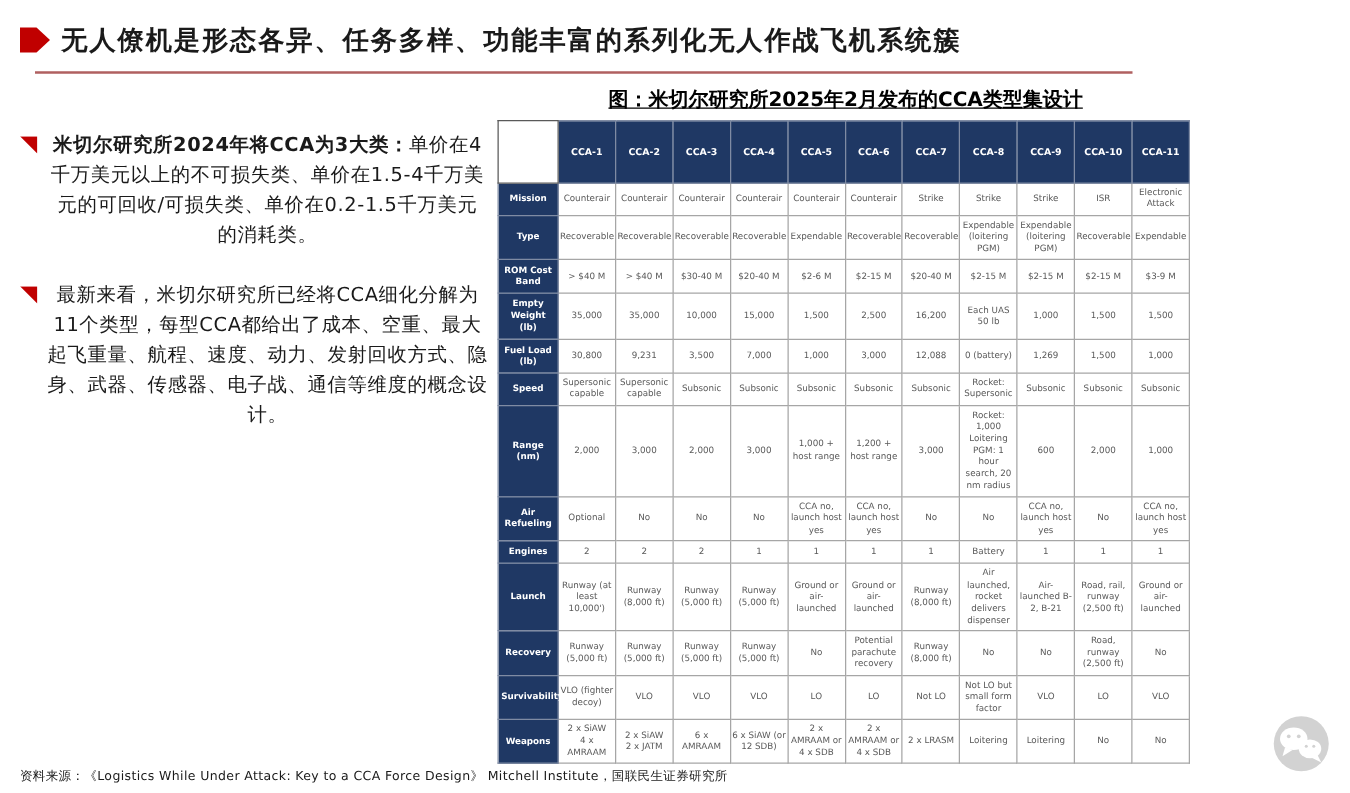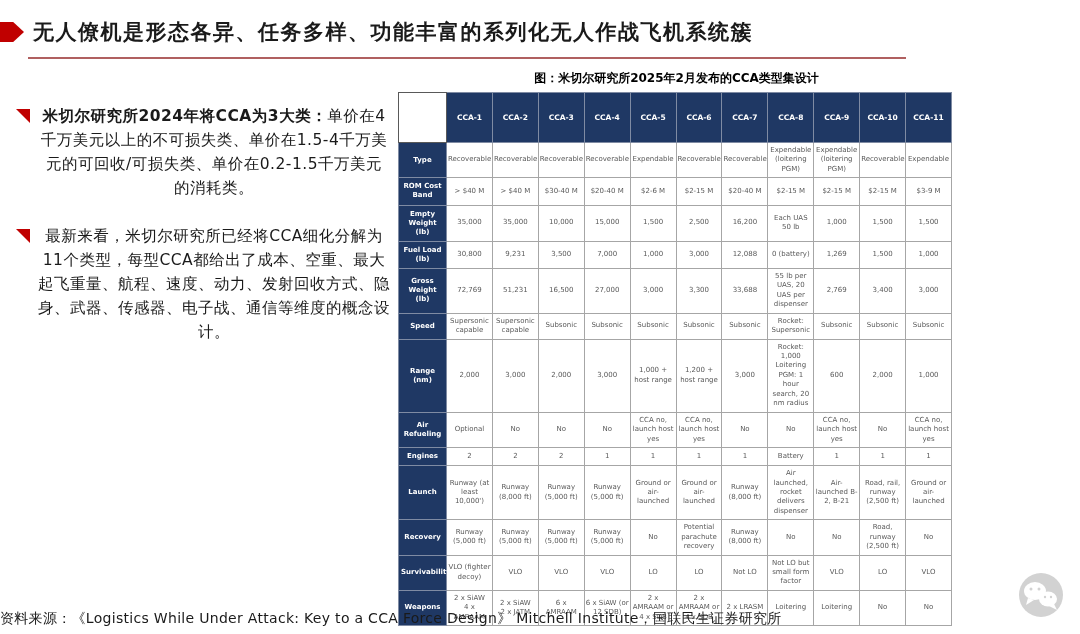--- a/index.html
+++ b/index.html
@@ -1,46 +1,46 @@
 <!DOCTYPE html>
 <html><head>
 <meta charset="utf-8">
 <style>
   html,body{margin:0;padding:0;}
   body{
     width:1080px;height:634px;position:relative;background:#ffffff;
     font-family:"DejaVu Sans","Liberation Sans",sans-serif;color:#1a1a1a;overflow:hidden;
   }
   
-  .title-row{position:absolute;left:0;top:18px;display:flex;align-items:center;gap:9px;}
+  .title-row{position:absolute;left:16px;top:18px;display:flex;align-items:center;gap:9px;}
   .title-marker{width:24px;height:24px;background:#c00000;
     clip-path:polygon(0 8%,55% 8%,100% 50%,55% 92%,0 92%);}
   .page-title{font-size:21px;font-weight:bold;letter-spacing:1.5px;}
   .title-underline{position:absolute;left:28px;top:57px;width:878px;height:2px;background:#b06060;}
   
   .left-panel{position:absolute;left:16px;top:104px;width:374px;}
   .bullet{display:flex;margin-bottom:24px;text-align:center;}
   .bullet-marker{flex:0 0 14px;width:14px;height:14px;background:#c00000;
     clip-path:polygon(0 0,100% 0,100% 100%);margin-right:8px;margin-top:5px;}
   .bullet-text{font-size:15.5px;line-height:1.55;letter-spacing:0.5px;}
   .bullet-text b{font-weight:bold;}
   
   .table-wrap{position:absolute;left:398px;top:70px;width:557px;}
-  .table-caption{text-align:center;font-weight:bold;font-size:12px;margin:0 0 5px 0;color:#000;}
+  .table-caption{text-align:center;font-weight:bold;font-size:16px;margin:0 0 5px 0;color:#000;text-decoration:underline;}
   table{width:554px;border-collapse:collapse;table-layout:fixed;}
   col.label-col{width:48px;}
   thead th{background:#1f3864;color:#ffffff;font-size:7.5px;font-weight:bold;
     padding:20px 1px;border:1px solid #7f8ba3;}
   thead th.corner{background:#ffffff;border:1px solid #595959;}
   tbody th.rowlabel{background:#1f3864;color:#ffffff;font-size:7px;font-weight:bold;
     padding:4px 2px;border:1px solid #7f8ba3;line-height:1.3;}
   tbody td{border:1px solid #a6a6a6;color:#595959;font-size:7px;padding:3px 1px;
     text-align:center;line-height:1.35;white-space:pre-line;background:#ffffff;}
   
-  .source-line{position:absolute;left:0;bottom:6px;font-size:14px;color:#1a1a1a;letter-spacing:0.3px;}
+  .source-line{position:absolute;left:16px;bottom:6px;font-size:10px;color:#1a1a1a;letter-spacing:0.3px;}
   
   .watermark{position:absolute;right:16px;bottom:16px;display:flex;align-items:center;gap:12px;
     z-index:5;pointer-events:none;}
   .watermark-text{font-size:30px;color:#c9c9c9;letter-spacing:2px;}
 </style>
 </head>
 <body>
 
 <div class="title-row">
   <div class="title-marker"></div>
@@ -76,20 +76,34 @@
           <th>CCA-6</th>
           <th>CCA-7</th>
           <th>CCA-8</th>
           <th>CCA-9</th>
           <th>CCA-10</th>
           <th>CCA-11</th>
         </tr>
     </thead>
     <tbody>
         <tr>
+          <th class="rowlabel">Mission</th>
+          <td>Counterair</td>
+          <td>Counterair</td>
+          <td>Counterair</td>
+          <td>Counterair</td>
+          <td>Counterair</td>
+          <td>Counterair</td>
+          <td>Strike</td>
+          <td>Strike</td>
+          <td>Strike</td>
+          <td>ISR</td>
+          <td>Electronic Attack</td>
+        </tr>
+        <tr>
           <th class="rowlabel">Type</th>
           <td>Recoverable</td>
           <td>Recoverable</td>
           <td>Recoverable</td>
           <td>Recoverable</td>
           <td>Expendable</td>
           <td>Recoverable</td>
           <td>Recoverable</td>
           <td>Expendable (loitering PGM)</td>
           <td>Expendable (loitering PGM)</td>
@@ -130,34 +144,20 @@
           <td>9,231</td>
           <td>3,500</td>
           <td>7,000</td>
           <td>1,000</td>
           <td>3,000</td>
           <td>12,088</td>
           <td>0 (battery)</td>
           <td>1,269</td>
           <td>1,500</td>
           <td>1,000</td>
-        </tr>
-        <tr>
-          <th class="rowlabel">Gross Weight (lb)</th>
-          <td>72,769</td>
-          <td>51,231</td>
-          <td>16,500</td>
-          <td>27,000</td>
-          <td>3,000</td>
-          <td>3,300</td>
-          <td>33,688</td>
-          <td>55 lb per UAS, 20 UAS per dispenser</td>
-          <td>2,769</td>
-          <td>3,400</td>
-          <td>3,000</td>
         </tr>
         <tr>
           <th class="rowlabel">Speed</th>
           <td>Supersonic capable</td>
           <td>Supersonic capable</td>
           <td>Subsonic</td>
           <td>Subsonic</td>
           <td>Subsonic</td>
           <td>Subsonic</td>
           <td>Subsonic</td>

